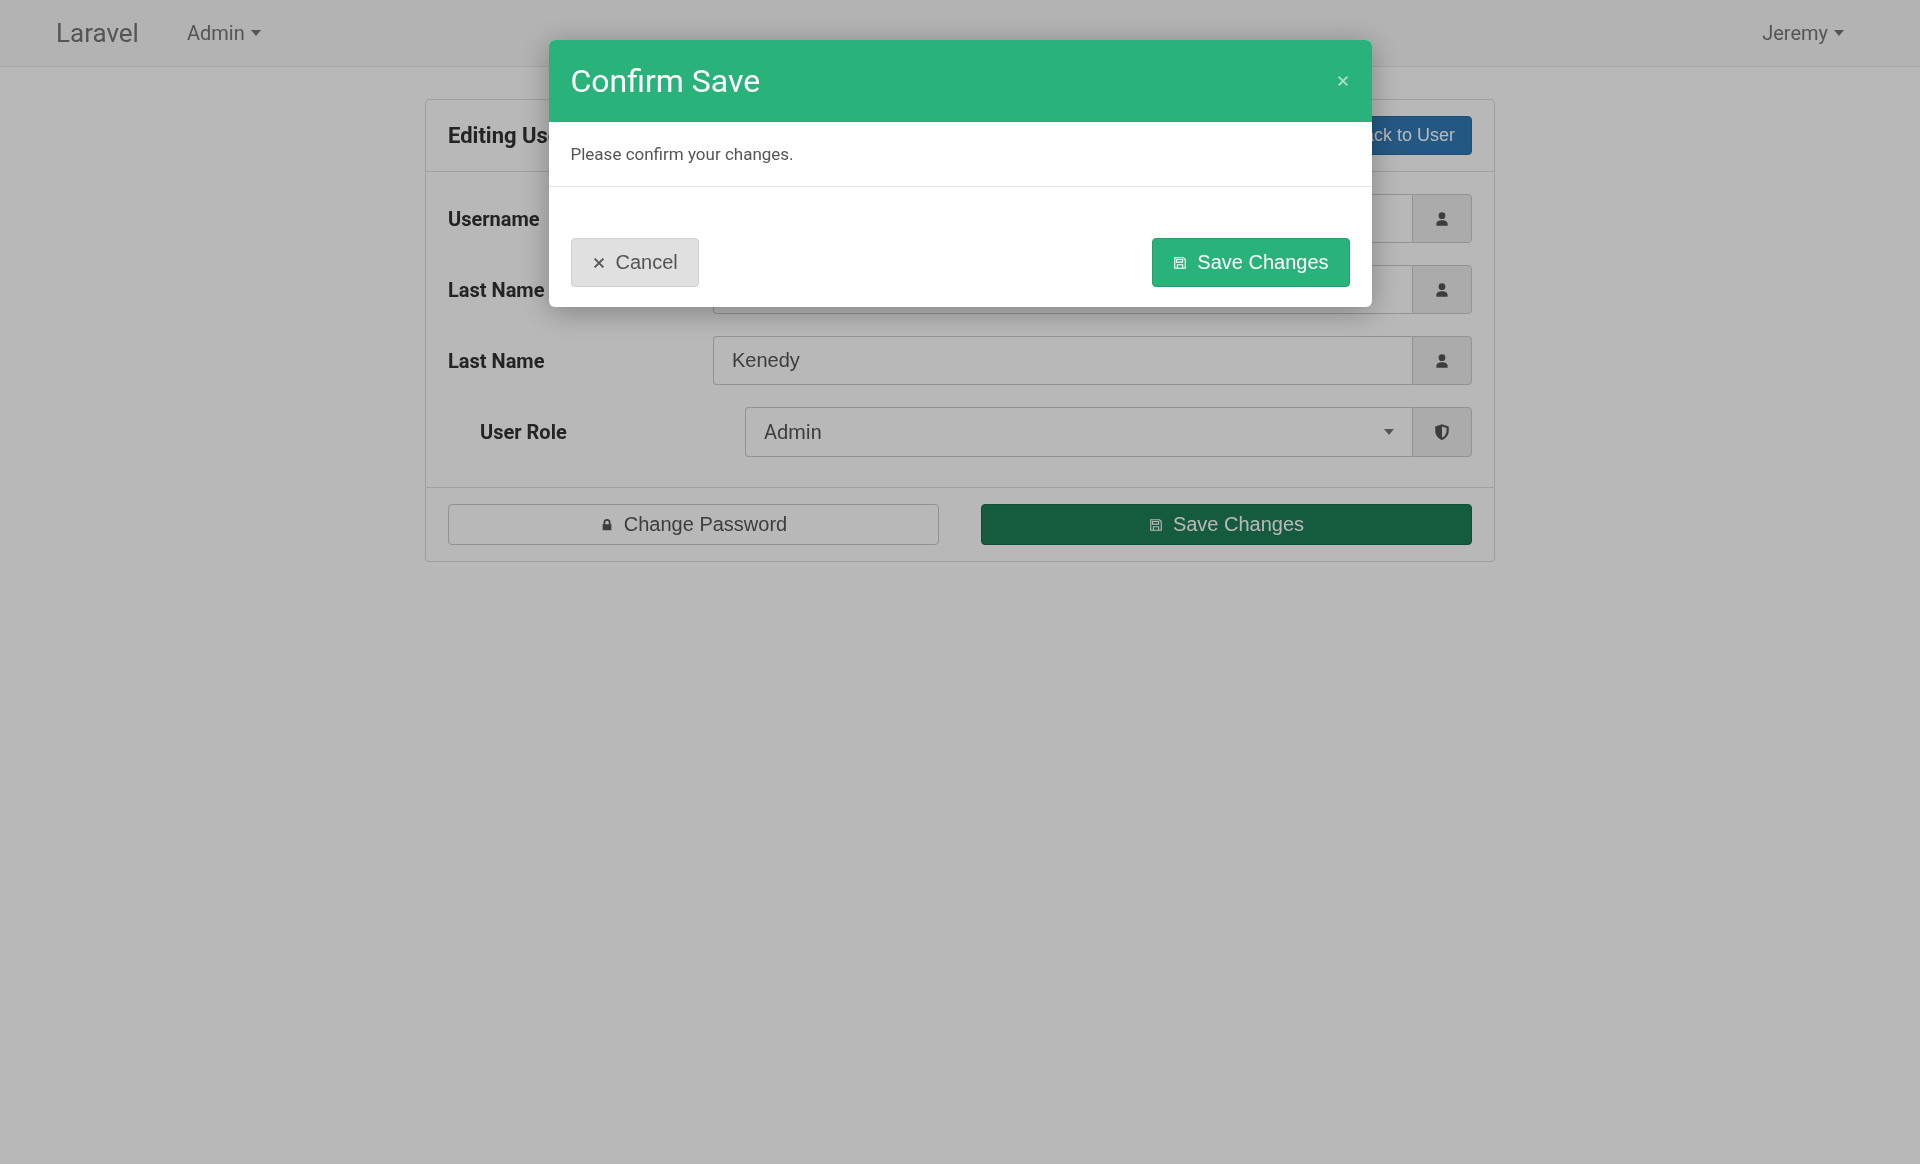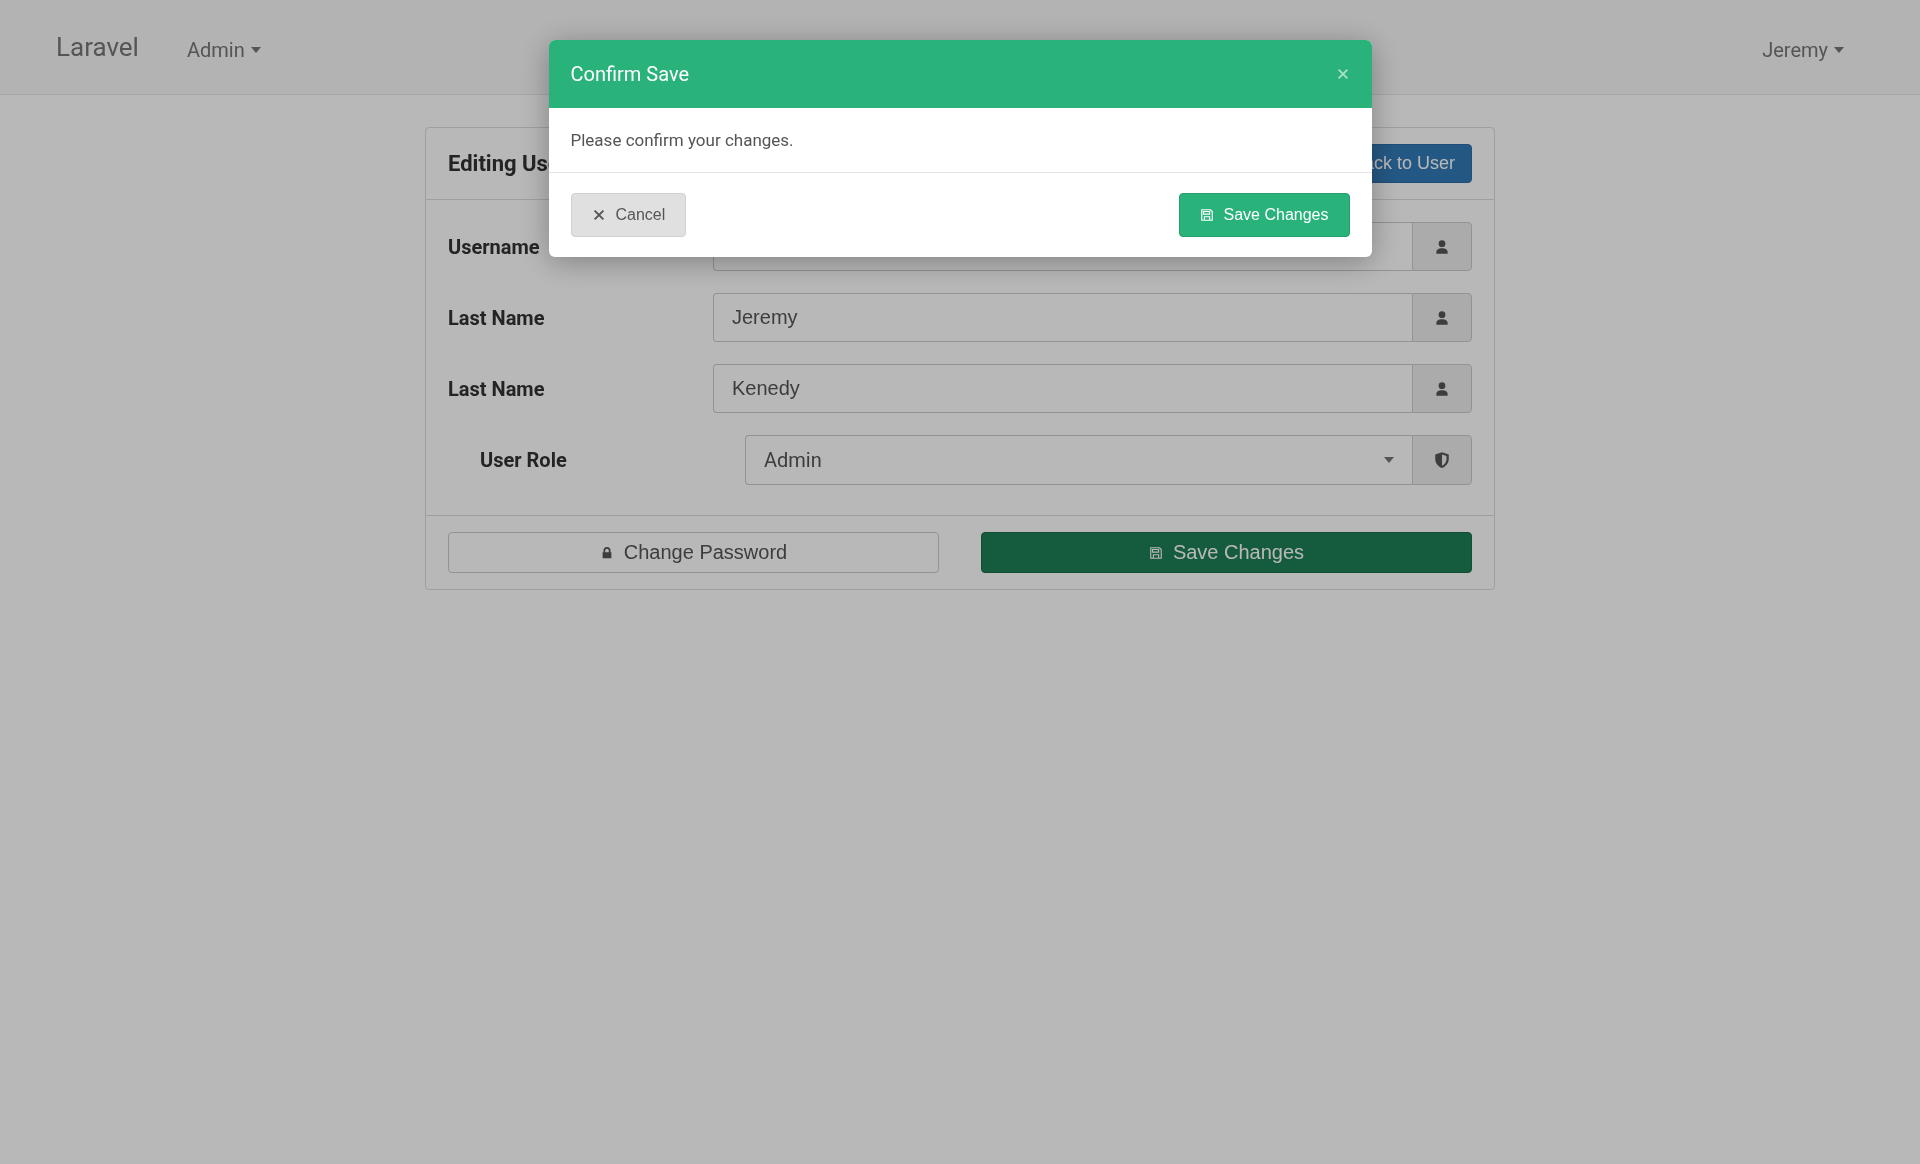--- a/index.html
+++ b/index.html
@@ -9,23 +9,23 @@
     }
     body {
       font-family: -apple-system, BlinkMacSystemFont, "Segoe UI", Roboto, "Helvetica Neue", Arial, sans-serif;
       background: #fff;
       font-size: 18px;
       color: #333;
     }
     .navbar {
       background: #f8f8f8;
       border-bottom: 1px solid #e7e7e7;
-      padding: 32px 0;
-      display: flex;
-      align-items: flex-end;
+      padding: 18px 0;
+      display: flex;
+      align-items: center;
     }
     .navbar-brand {
       font-size: 26px;
       color: #777;
       padding: 0 28px 0 56px;
     }
     .navbar-item {
       color: #777;
       font-size: 20px;
       padding: 0 20px;
@@ -186,21 +186,21 @@
     }
     .modal-header {
       background: #2ab27b;
       color: #fff;
       padding: 22px 22px;
       display: flex;
       justify-content: space-between;
       align-items: center;
     }
     .modal-title {
-      font-size: 20px;
+      font-size: 32px;
       font-weight: 400;
     }
     .modal-close {
       color: rgba(255,255,255,0.6);
       font-size: 20px;
       cursor: pointer;
       font-weight: bold;
     }
     .modal-body {
       padding: 22px;
@@ -208,21 +208,22 @@
       color: #555;
     }
     .modal-footer {
       border-top: 1px solid #e5e5e5;
       padding: 20px 22px;
       display: flex;
       justify-content: space-between;
     }
     .modal-footer .btn {
       padding: 12px 20px;
-      font-size: 16px;
+      font-size: 20px;
+      margin-top: 31px;
     }
     svg.icon {
       width: 18px;
       height: 18px;
       fill: currentColor;
     }
     svg.icon-sm {
       width: 14px;
       height: 14px;
       fill: currentColor;

